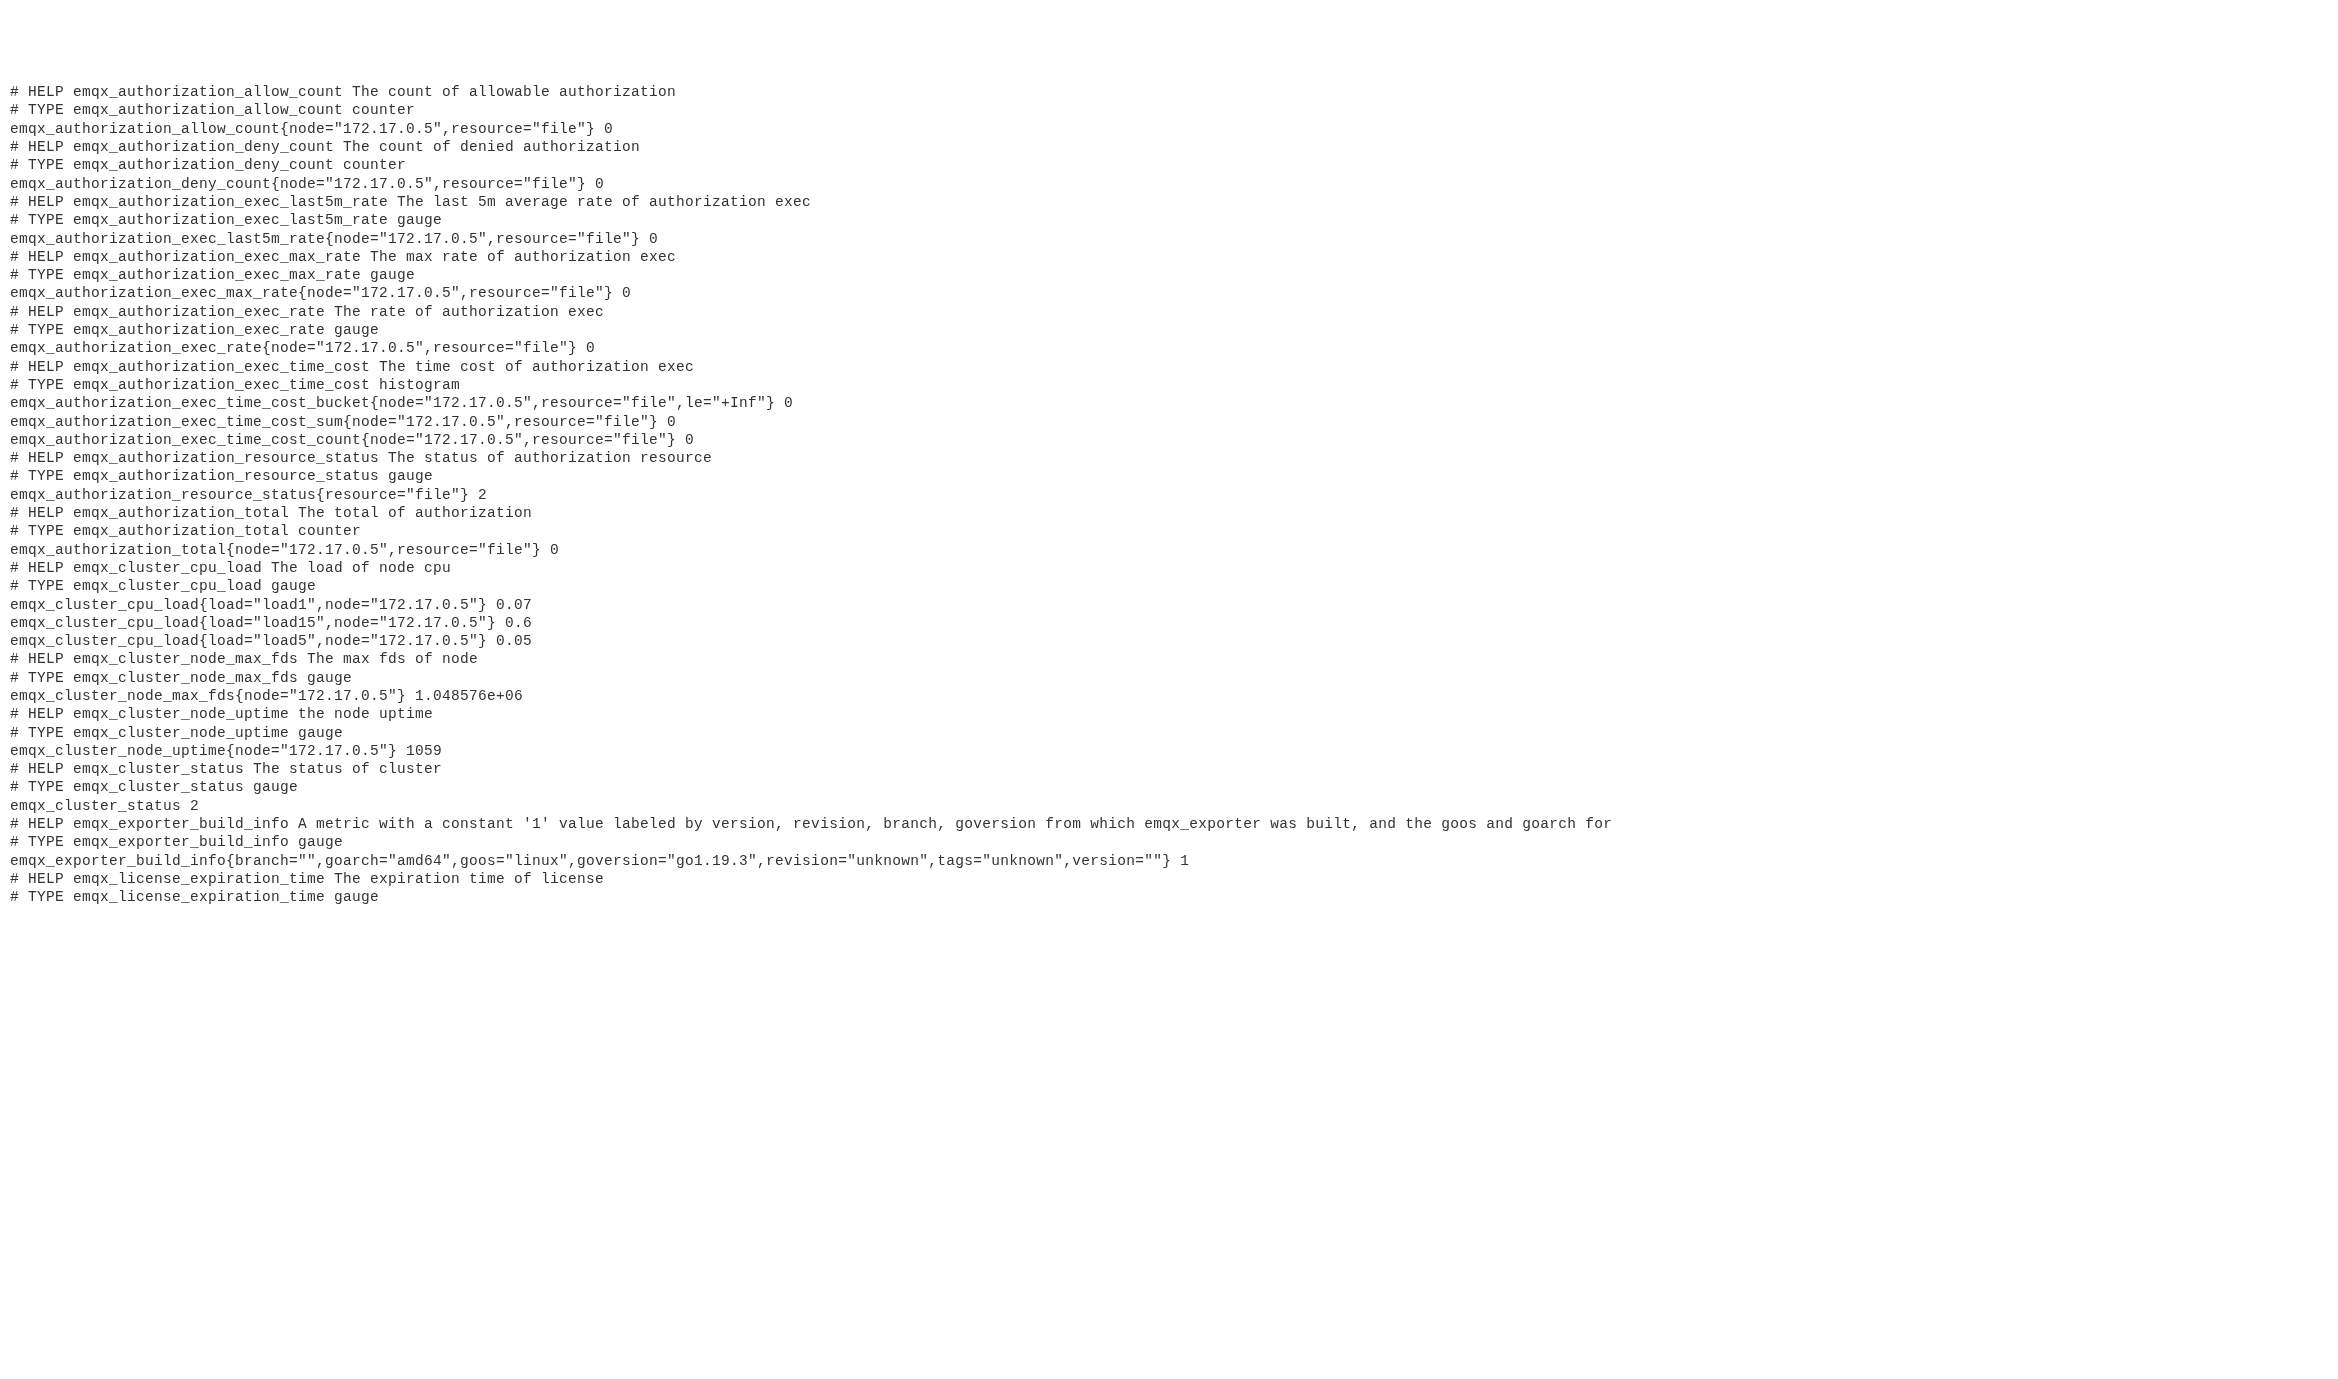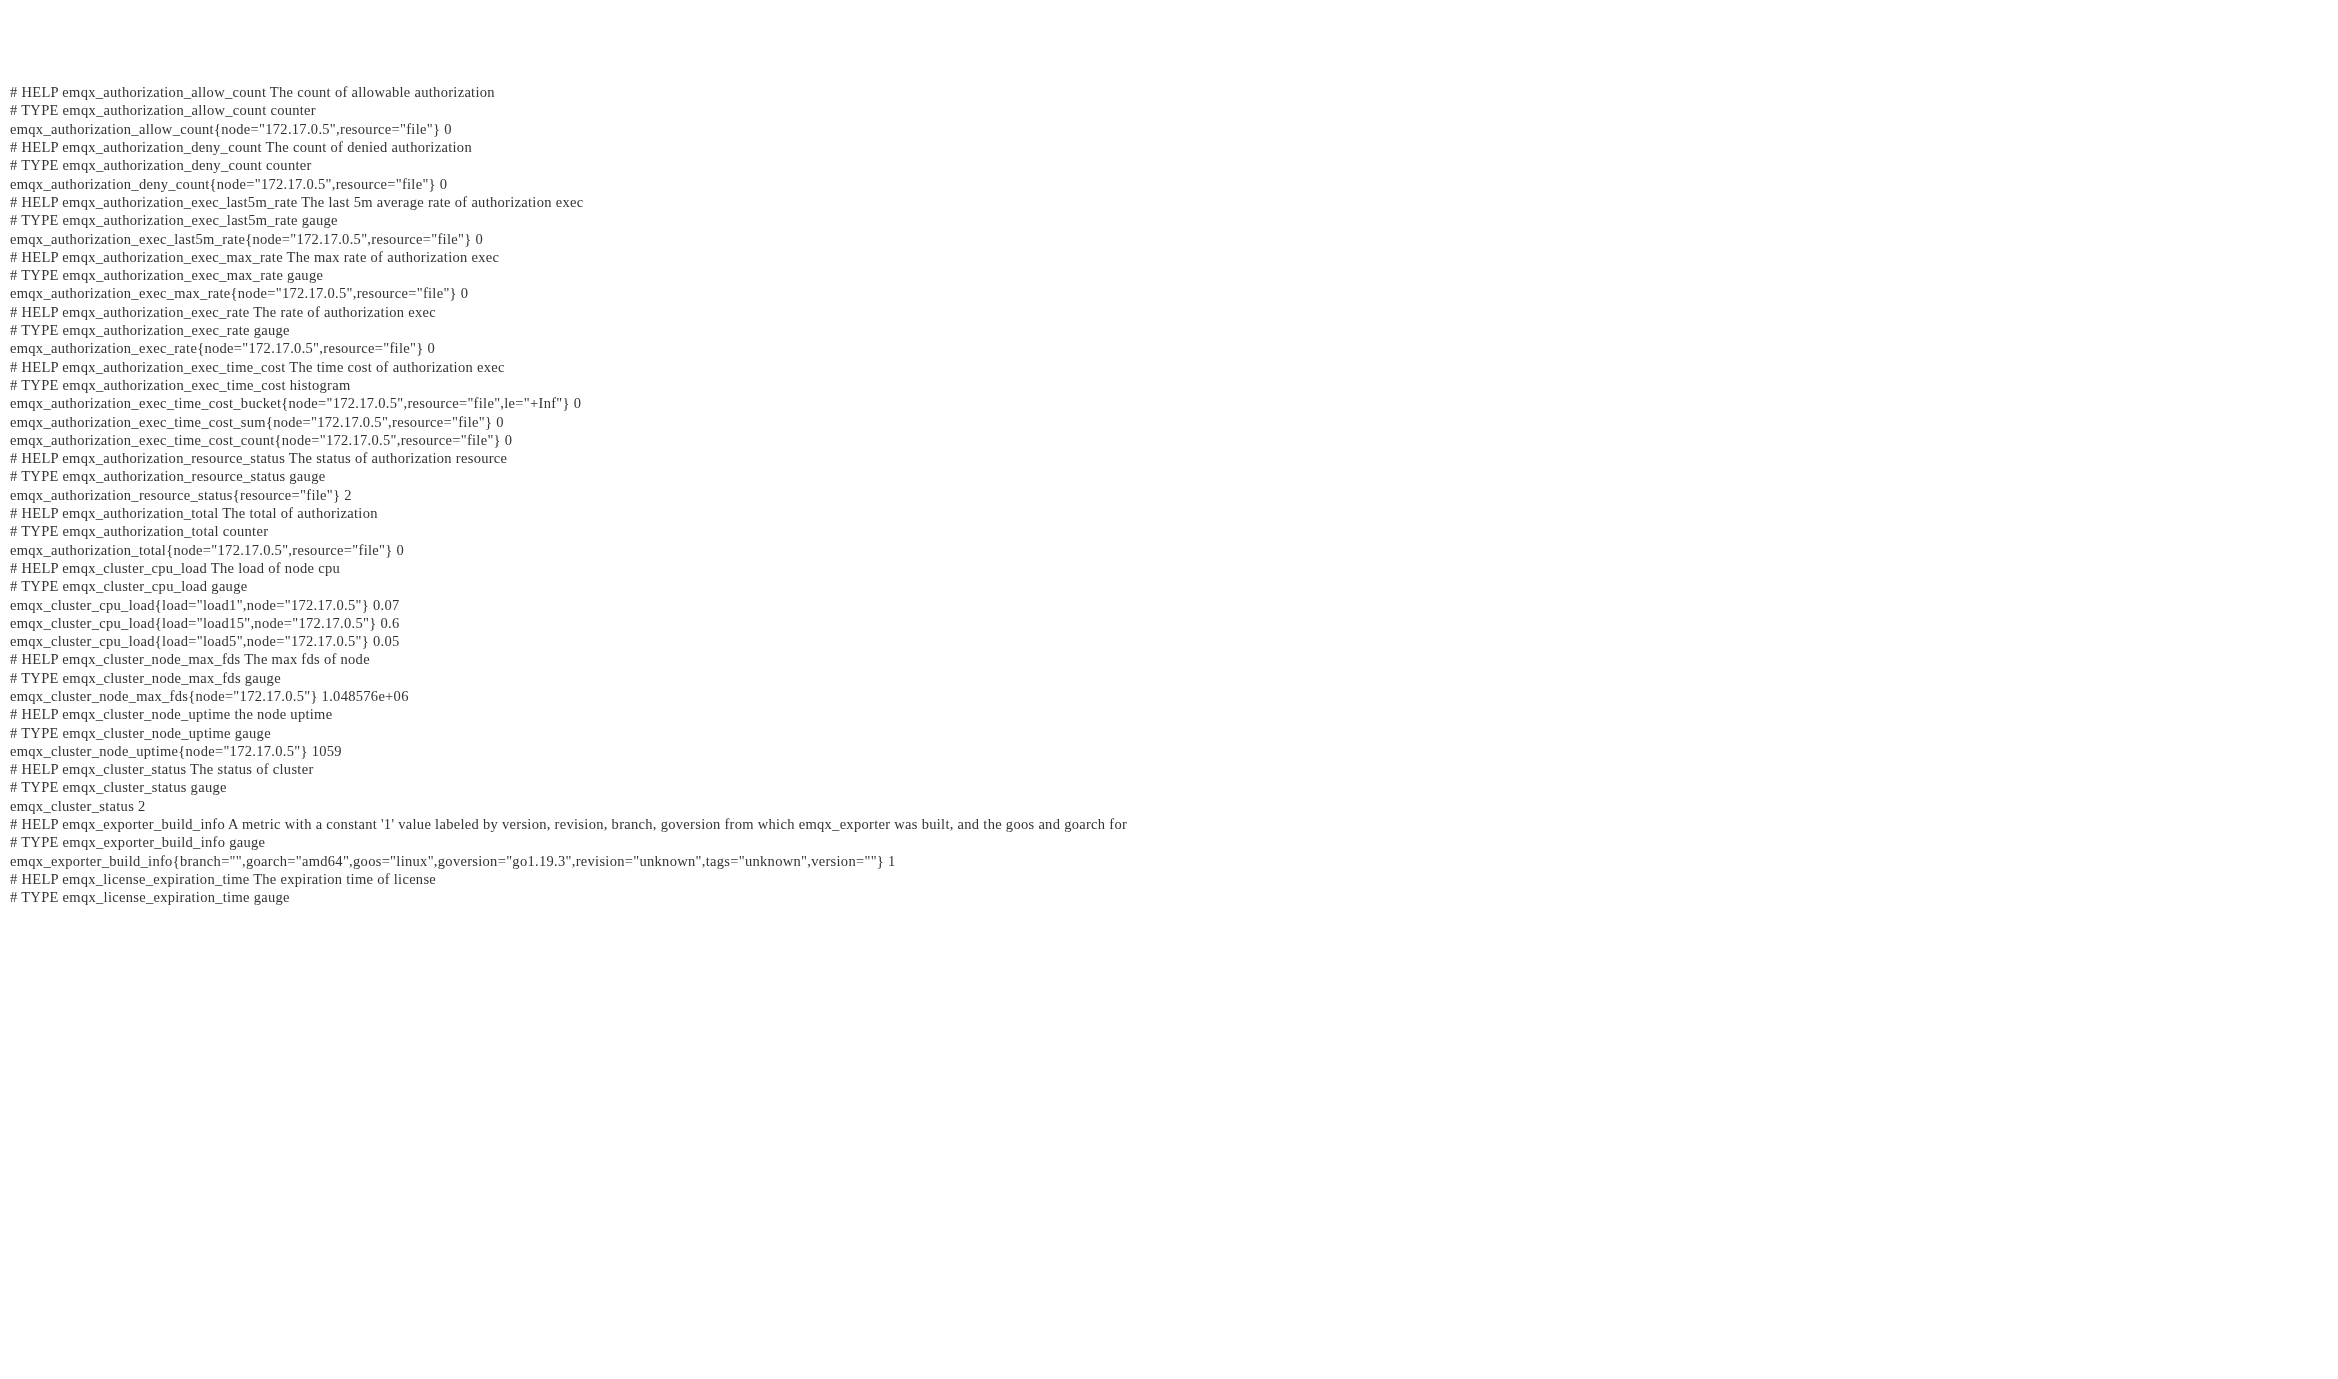--- a/index.html
+++ b/index.html
@@ -8,21 +8,20 @@
       font-family: "Consolas", "Monaco", "Courier New", monospace;
       font-size: 14.5px;
       line-height: 18.3px;
       color: #333;
       background: #fff;
       white-space: pre;
       letter-spacing: 0.3px;
     }
     .line {
       display: block;
-      font-family: Liberation Serif, serif;
     }
   </style>
 </head>
 <body>
 
 
 
 <div id="metrics-output"><span class="line"># HELP emqx_authorization_allow_count The count of allowable authorization</span><span class="line"># TYPE emqx_authorization_allow_count counter</span><span class="line">emqx_authorization_allow_count{node="172.17.0.5",resource="file"} 0</span><span class="line"># HELP emqx_authorization_deny_count The count of denied authorization</span><span class="line"># TYPE emqx_authorization_deny_count counter</span><span class="line">emqx_authorization_deny_count{node="172.17.0.5",resource="file"} 0</span><span class="line"># HELP emqx_authorization_exec_last5m_rate The last 5m average rate of authorization exec</span><span class="line"># TYPE emqx_authorization_exec_last5m_rate gauge</span><span class="line">emqx_authorization_exec_last5m_rate{node="172.17.0.5",resource="file"} 0</span><span class="line"># HELP emqx_authorization_exec_max_rate The max rate of authorization exec</span><span class="line"># TYPE emqx_authorization_exec_max_rate gauge</span><span class="line">emqx_authorization_exec_max_rate{node="172.17.0.5",resource="file"} 0</span><span class="line"># HELP emqx_authorization_exec_rate The rate of authorization exec</span><span class="line"># TYPE emqx_authorization_exec_rate gauge</span><span class="line">emqx_authorization_exec_rate{node="172.17.0.5",resource="file"} 0</span><span class="line"># HELP emqx_authorization_exec_time_cost The time cost of authorization exec</span><span class="line"># TYPE emqx_authorization_exec_time_cost histogram</span><span class="line">emqx_authorization_exec_time_cost_bucket{node="172.17.0.5",resource="file",le="+Inf"} 0</span><span class="line">emqx_authorization_exec_time_cost_sum{node="172.17.0.5",resource="file"} 0</span><span class="line">emqx_authorization_exec_time_cost_count{node="172.17.0.5",resource="file"} 0</span><span class="line"># HELP emqx_authorization_resource_status The status of authorization resource</span><span class="line"># TYPE emqx_authorization_resource_status gauge</span><span class="line">emqx_authorization_resource_status{resource="file"} 2</span><span class="line"># HELP emqx_authorization_total The total of authorization</span><span class="line"># TYPE emqx_authorization_total counter</span><span class="line">emqx_authorization_total{node="172.17.0.5",resource="file"} 0</span><span class="line"># HELP emqx_cluster_cpu_load The load of node cpu</span><span class="line"># TYPE emqx_cluster_cpu_load gauge</span><span class="line">emqx_cluster_cpu_load{load="load1",node="172.17.0.5"} 0.07</span><span class="line">emqx_cluster_cpu_load{load="load15",node="172.17.0.5"} 0.6</span><span class="line">emqx_cluster_cpu_load{load="load5",node="172.17.0.5"} 0.05</span><span class="line"># HELP emqx_cluster_node_max_fds The max fds of node</span><span class="line"># TYPE emqx_cluster_node_max_fds gauge</span><span class="line">emqx_cluster_node_max_fds{node="172.17.0.5"} 1.048576e+06</span><span class="line"># HELP emqx_cluster_node_uptime the node uptime</span><span class="line"># TYPE emqx_cluster_node_uptime gauge</span><span class="line">emqx_cluster_node_uptime{node="172.17.0.5"} 1059</span><span class="line"># HELP emqx_cluster_status The status of cluster</span><span class="line"># TYPE emqx_cluster_status gauge</span><span class="line">emqx_cluster_status 2</span><span class="line"># HELP emqx_exporter_build_info A metric with a constant '1' value labeled by version, revision, branch, goversion from which emqx_exporter was built, and the goos and goarch for</span><span class="line"># TYPE emqx_exporter_build_info gauge</span><span class="line">emqx_exporter_build_info{branch="",goarch="amd64",goos="linux",goversion="go1.19.3",revision="unknown",tags="unknown",version=""} 1</span><span class="line"># HELP emqx_license_expiration_time The expiration time of license</span><span class="line"># TYPE emqx_license_expiration_time gauge</span></div>
 
 

